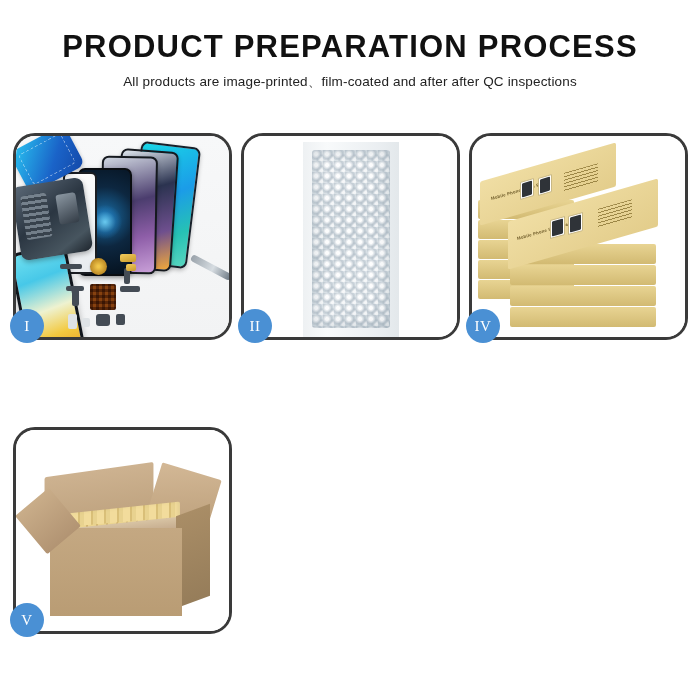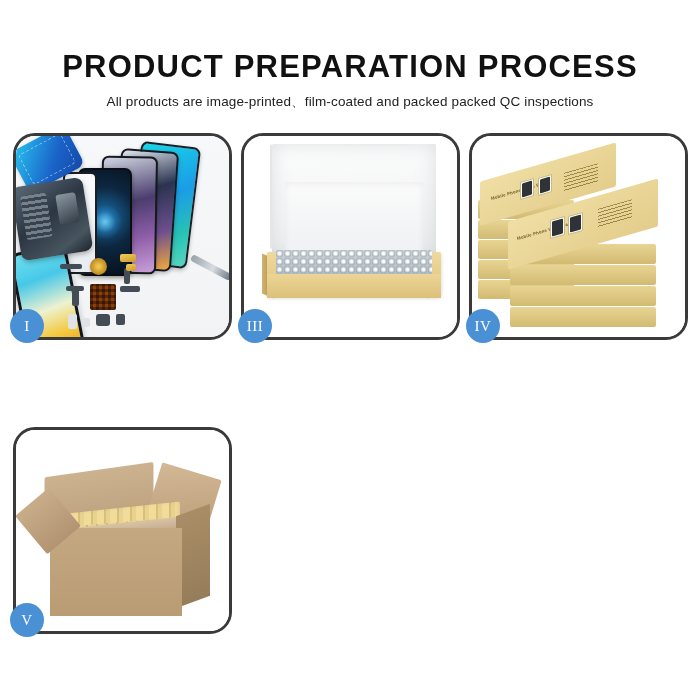--- a/index.html
+++ b/index.html
@@ -7,21 +7,21 @@
     width:700px;height:700px;background:#ffffff;
     font-family:"Liberation Sans",sans-serif;
     overflow:hidden;position:relative;
   }
   .page{width:700px;height:700px;position:relative;}
 
   
   .header{padding-top:30px;text-align:center;}
   .title{
     font-size:31px;font-weight:700;letter-spacing:1.2px;
-    color:#111;line-height:1.1;white-space:nowrap;margin-top:20px;
+    color:#111;line-height:1.1;white-space:nowrap;
   }
   .subtitle{
     margin-top:9px;font-size:13.5px;color:#222;font-weight:400;
     letter-spacing:.15px;white-space:nowrap;
   }
 
   
   .grid{
     position:absolute;left:13px;top:133px;
     width:674px;height:500px;
@@ -188,21 +188,21 @@
   .shineVI{position:absolute;left:96px;top:6px;width:78px;height:22px;
     background:linear-gradient(120deg,rgba(255,255,255,.9),rgba(245,245,245,.35));transform:skewY(-14deg);}
 </style>
 </head>
 <body>
 
 <div class="page">
 
   <div class="header">
     <div class="title">PRODUCT PREPARATION PROCESS</div>
-    <div class="subtitle">All products are image-printed、film-coated and packed packed QC inspections</div>
+    <div class="subtitle">All products are image-printed、film-coated and after after QC inspections</div>
   </div>
 
   <div class="grid">
 
     <div class="panel">
       <div class="pinner p1">
         <div class="ph ph-fan1"></div>
         <div class="ph ph-fan2"></div>
         <div class="ph ph-fan3"></div>
         <div class="ph ph-dark"></div>
@@ -221,35 +221,28 @@
         <div class="pt" style="left:100px;top:178px;width:9px;height:11px;"></div>
         <div class="gold" style="left:104px;top:118px;width:16px;height:8px;"></div>
         <div class="gold" style="left:110px;top:128px;width:10px;height:7px;"></div>
         <div class="wht" style="left:52px;top:178px;width:9px;height:15px;"></div>
         <div class="wht" style="left:66px;top:182px;width:8px;height:9px;"></div>
         <div class="screwdriver"></div>
       </div>
       <div class="badge">I</div>
     </div>
 
-
-    <div class="panel">
-      <div class="pinner p3">
-        <div class="lidL"></div>
-        <div class="lidR"></div>
-        <div class="lid"></div>
-        <div class="lidinner"></div>
-        <div class="trayL"></div>
-        <div class="trayR"></div>
-        <div class="tray"></div>
-        <div class="traybub"></div>
-        <div class="trayfront"></div>
-      </div>
-      <div class="badge">III</div>
-    </div>
+    <div class="panel">
+      <div class="pinner p2">
+        <div class="pouch"></div>
+        <div class="bub"></div>
+      </div>
+      <div class="badge">II</div>
+    </div>
+
 
     <div class="panel">
       <div class="pinner p4">
         <div class="stack">
 
           <div class="kb kbside" style="left:0px;top:52px;width:96px;height:19px;"></div>
           <div class="kb kbside" style="left:0px;top:72px;width:96px;height:19px;"></div>
           <div class="kb kbside" style="left:0px;top:92px;width:96px;height:19px;"></div>
           <div class="kb kbside" style="left:0px;top:112px;width:96px;height:19px;"></div>
           <div class="kb kbside" style="left:0px;top:132px;width:96px;height:19px;"></div>

